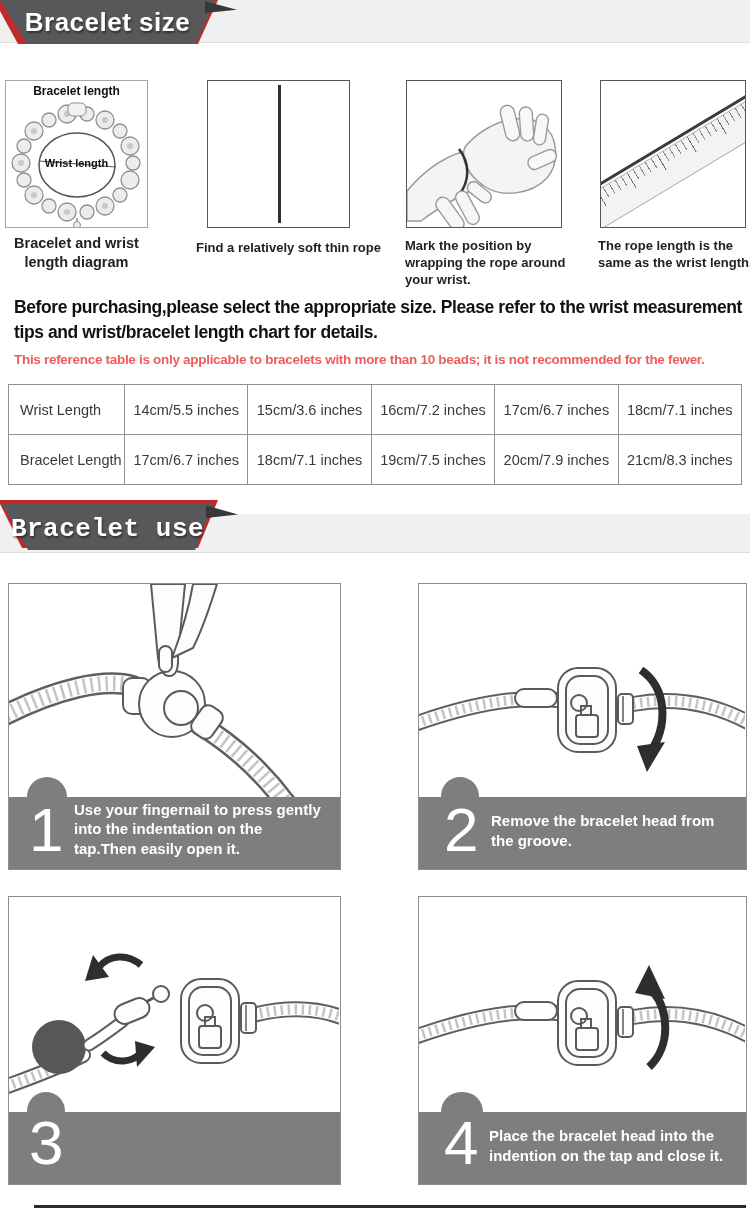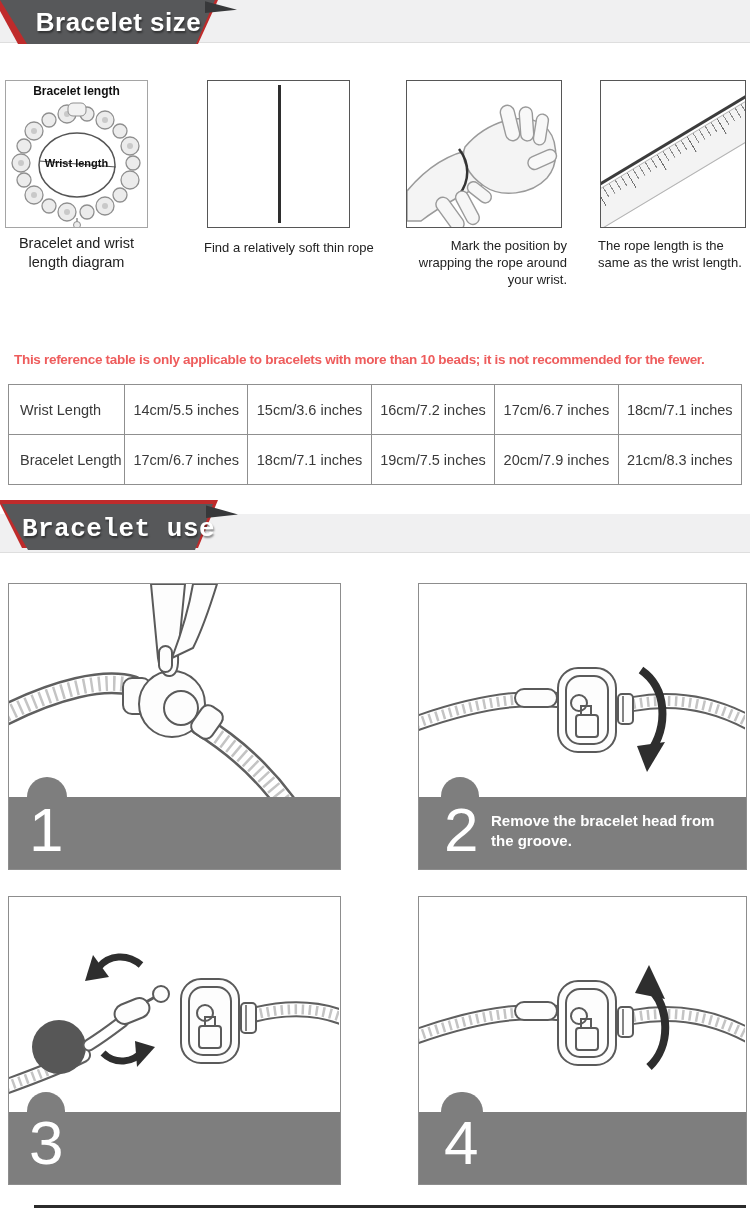--- a/index.html
+++ b/index.html
@@ -7,25 +7,25 @@
         font-family:"Liberation Sans",sans-serif;color:#222;}
 
   
   .strip{position:absolute;left:0;right:0;background:#f0f0f1;border-bottom:1px solid #dedede;}
   .ribbon{position:absolute;left:0;width:245px;}
   .ribbon .red{position:absolute;background:#bf2b2b;}
   .ribbon .body{position:absolute;background:#57585a;}
   .ribbon .fold{position:absolute;background:#37383a;}
   .ribbon .label{position:absolute;width:215px;text-align:center;color:#fff;
       font-weight:700;font-size:26px;letter-spacing:.5px;
-      text-shadow:1px 2px 2px rgba(0,0,0,.45);margin-left:11px;}
+      text-shadow:1px 2px 2px rgba(0,0,0,.45);}
 
   
   .tipbox{position:absolute;top:80px;height:148px;background:#fff;border:1px solid #8a8a8a;box-sizing:border-box;overflow:hidden;}
-  .tipcap{position:absolute;font-weight:400;font-size:13px;line-height:1.3;color:#222;}
+  .tipcap{position:absolute;font-weight:700;font-size:13px;line-height:1.3;color:#222;}
   .diag-label{position:absolute;font-weight:700;color:#111;text-align:center;left:0;right:0;}
 
   .ropeline{position:absolute;left:50%;top:4px;bottom:4px;width:3px;margin-left:-1px;background:#2e2e2e;}
 
   .ruler-wrap{position:absolute;inset:0;overflow:hidden;}
   .ruler-band{position:absolute;left:-45px;top:58px;width:260px;height:34px;background:#f3f3f3;
       border:1px solid #b3b3b3;transform:rotate(-31deg);transform-origin:center;}
   .ruler-ticks{position:absolute;left:0;top:0;right:0;height:11px;
       background:repeating-linear-gradient(90deg,#8a8a8a 0 1px,transparent 1px 7px);}
   .ruler-ticks2{position:absolute;left:0;top:0;right:0;height:17px;
@@ -122,53 +122,54 @@
       <circle cx="71" cy="144" r="3.5" fill="#ececec" stroke="#8f8f8f"></circle>
     </svg>
     <div class="diag-label" style="top:3px;font-size:12px;">Bracelet length</div>
     <div class="diag-label" style="top:76px;font-size:11px;">Wrist length</div>
   </div>
   <div class="tipcap" style="left:5px;top:234px;width:143px;text-align:center;font-size:14.5px;">Bracelet and wrist length diagram</div>
 
   <div class="tipbox" style="left:207px;width:143px;border-color:#565656;">
     <div class="ropeline"></div>
   </div>
-  <div class="tipcap" style="left:204px;top:240px;width:175px;white-space:nowrap;">Find a relatively soft thin rope</div>
+  <div class="tipcap" style="left:196px;top:240px;width:175px;white-space:nowrap;">Find a relatively soft thin rope</div>
 
   <div class="tipbox" style="left:406px;width:156px;border-color:#565656;">
     <svg class="illus" width="154" height="146" viewBox="0 0 154 146">
       <path d="M 0 110 C 20 86 42 72 68 68 L 92 96 C 64 108 32 126 14 140 L 0 140 Z" fill="#f4f4f4" stroke="#9a9a9a" stroke-width="1.5"></path>
       <path d="M 58 66 C 80 40 116 30 136 44 C 151 55 153 82 140 97 C 124 114 94 117 77 105 C 61 94 53 78 58 66 Z" fill="#f4f4f4" stroke="#9a9a9a" stroke-width="1.5"></path>
       <g fill="#f8f8f8" stroke="#9a9a9a" stroke-width="1.4">
         <rect x="96" y="24" width="14" height="36" rx="7" transform="rotate(-14 103 42)"></rect>
         <rect x="113" y="26" width="13" height="34" rx="6.5" transform="rotate(-4 119 43)"></rect>
         <rect x="128" y="33" width="12" height="31" rx="6" transform="rotate(9 134 48)"></rect>
         <rect x="120" y="72" width="30" height="13" rx="6.5" transform="rotate(-24 135 78)"></rect>
       </g>
       <path d="M 52 68 C 63 82 63 100 52 114" fill="none" stroke="#333" stroke-width="2.5"></path>
       <g fill="#f6f6f6" stroke="#9a9a9a" stroke-width="1.4">
         <rect x="36" y="114" width="14" height="38" rx="7" transform="rotate(-36 43 133)"></rect>
         <rect x="54" y="109" width="13" height="36" rx="6.5" transform="rotate(-28 60 127)"></rect>
         <rect x="66" y="98" width="12" height="27" rx="6" transform="rotate(-52 72 111)"></rect>
       </g>
     </svg>
   </div>
-  <div class="tipcap" style="left:405px;top:238px;width:162px;text-align:right;">Mark the position by wrapping the rope around your wrist.</div>
+  <div class="tipcap" style="left:405px;top:238px;width:162px;">Mark the position by wrapping the rope around your wrist.</div>
 
   <div class="tipbox" style="left:600px;width:146px;border-color:#565656;">
     <div class="ruler-wrap">
       <div class="ruler-edge"></div>
       <div class="ruler-band">
         <div class="ruler-ticks"></div>
         <div class="ruler-ticks2"></div>
       </div>
     </div>
   </div>
   <div class="tipcap" style="left:598px;top:238px;width:155px;">The rope length is the same as the wrist length.</div>
 
+  <div class="intro">Before purchasing,please select the appropriate size. Please refer to the wrist measurement tips and wrist/bracelet length chart for details.</div>
   <div class="warning">This reference table is only applicable to bracelets with more than 10 beads; it is not recommended for the fewer.</div>
 
   <table class="size">
     <colgroup>
         <col style="width:116px">
         <col>
         <col>
         <col>
         <col>
         <col>
@@ -216,20 +217,21 @@
       <circle class="ln" cx="163" cy="120" r="33"></circle>
       <circle class="ln" cx="172" cy="124" r="17"></circle>
       <rect class="ln" x="186" y="122" width="24" height="32" rx="8" transform="rotate(35 198 138)"></rect>
       <path d="M 142 0 L 149 74 Q 152 93 161 92 Q 170 91 169 72 L 176 0 Z" class="ln"></path>
       <path d="M 208 0 C 200 26 192 48 184 64 L 163 74 C 172 50 180 24 184 0 Z" class="ln"></path>
       <rect class="ln" x="150" y="62" width="13" height="26" rx="6.5" stroke-width="1.5"></rect>
     </svg>
     <div class="bump" style="left:18px;bottom:72px;width:40px;"></div>
     <div class="stepbar"></div>
     <div class="stepnum" style="left:20px;bottom:8px;">1</div>
+    <div class="steptext" style="left:65px;bottom:10px;width:252px;">Use your fingernail to press gently into the indentation on the tap.Then easily open it.</div>
   </div>
 
   <div class="panel" style="left:418px;top:583px;width:329px;height:287px;">
     <svg class="illus" width="326" height="213" viewBox="0 0 326 213">
       <path class="o2" d="M-10 142 C 55 118, 102 112, 138 116"></path>
       <path class="i2" d="M-10 142 C 55 118, 102 112, 138 116"></path>
       <path class="r2" d="M-10 142 C 55 118, 102 112, 138 116"></path>
       <path class="o2" d="M214 120 C 258 112, 298 120, 336 142"></path>
       <path class="i2" d="M214 120 C 258 112, 298 120, 336 142"></path>
       <path class="r2" d="M214 120 C 258 112, 298 120, 336 142"></path>
@@ -300,16 +302,17 @@
       <rect class="ln2" x="162" y="122" width="10" height="9"></rect>
       <rect class="ln" x="157" y="131" width="22" height="22" rx="3"></rect>
       <rect class="ln" x="199" y="110" width="15" height="30" rx="4"></rect>
       <line x1="204" y1="112" x2="204" y2="138" stroke="#5a5a5a" stroke-width="1.5"></line>
       <path class="arr" d="M230 170 C 252 150, 252 110, 228 88"></path>
       <polygon class="arrh" points="216,96 246,102 230,68"></polygon>
     </svg>
     <div class="bump" style="left:22px;bottom:72px;width:42px;"></div>
     <div class="stepbar"></div>
     <div class="stepnum" style="left:25px;bottom:10px;">4</div>
+    <div class="steptext" style="left:70px;bottom:18px;width:245px;">Place the bracelet head into the indention on the tap and close it.</div>
   </div>
 
   <div class="bottomline"></div>
 </div>
 
 </body></html>

